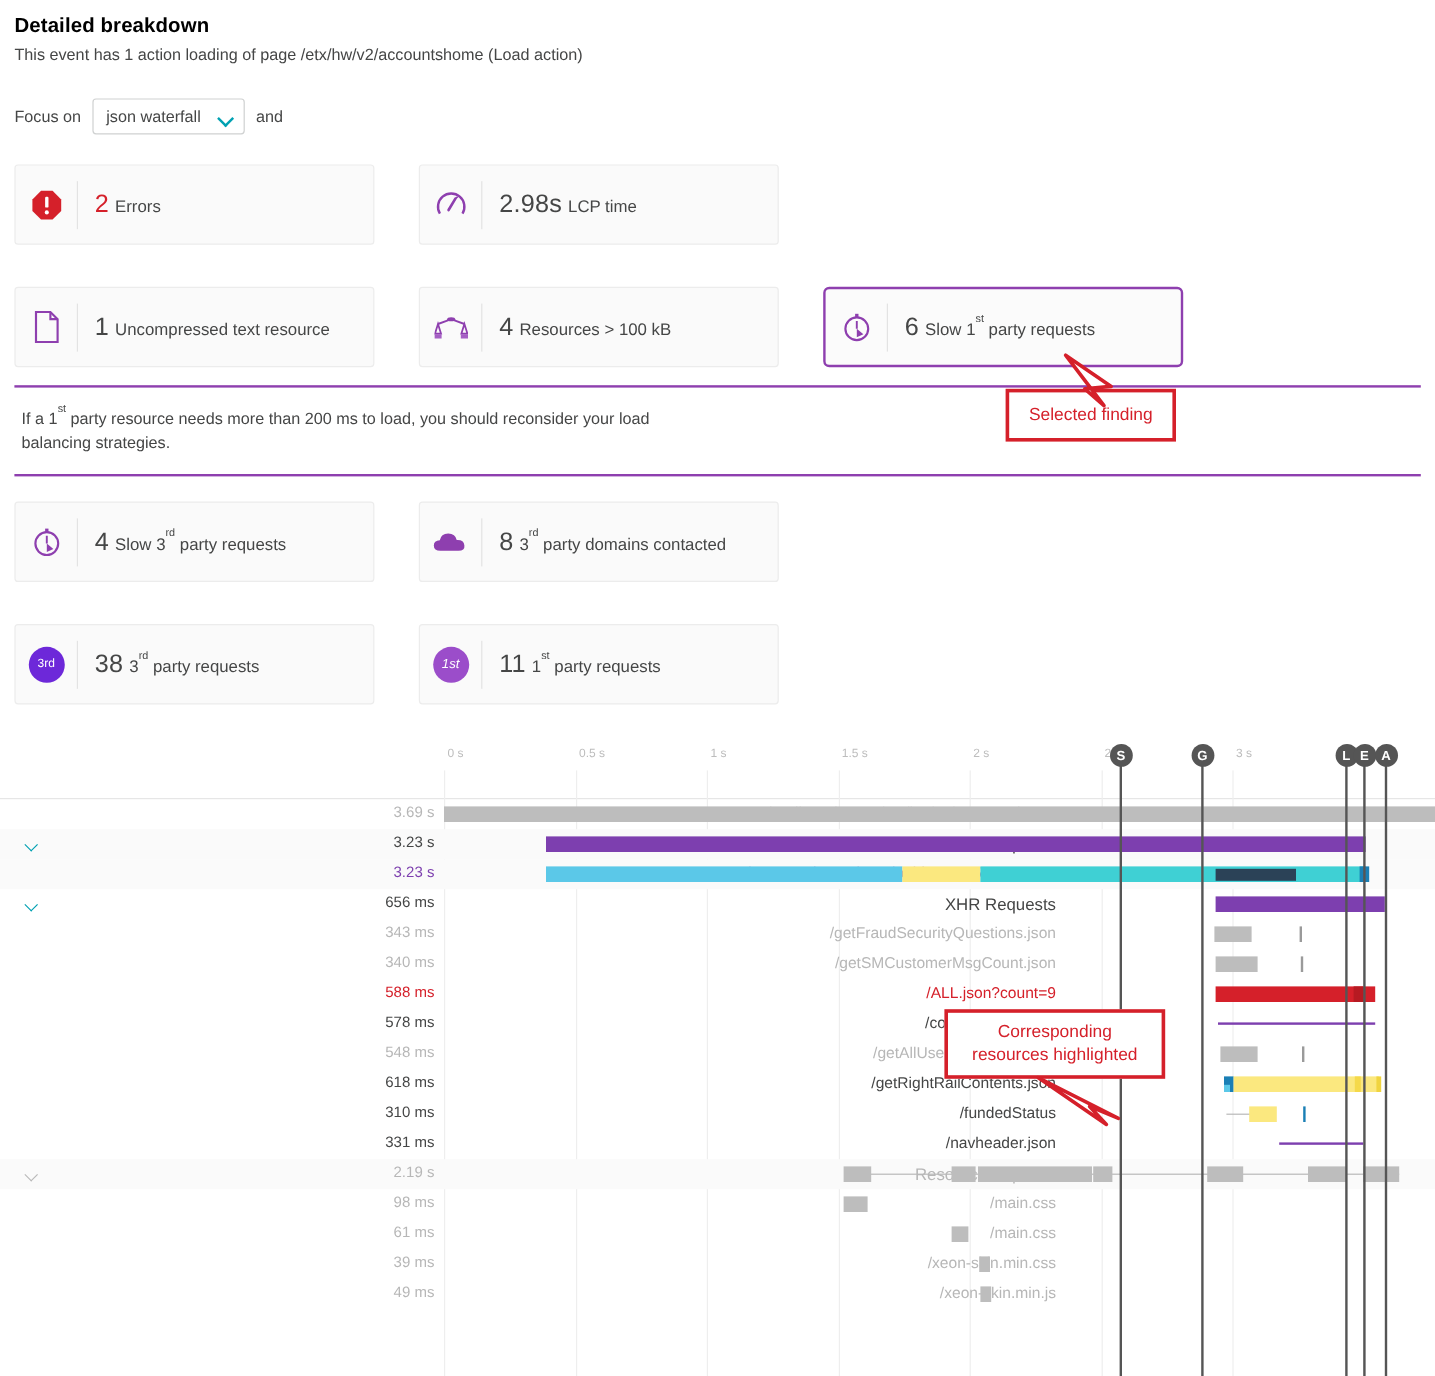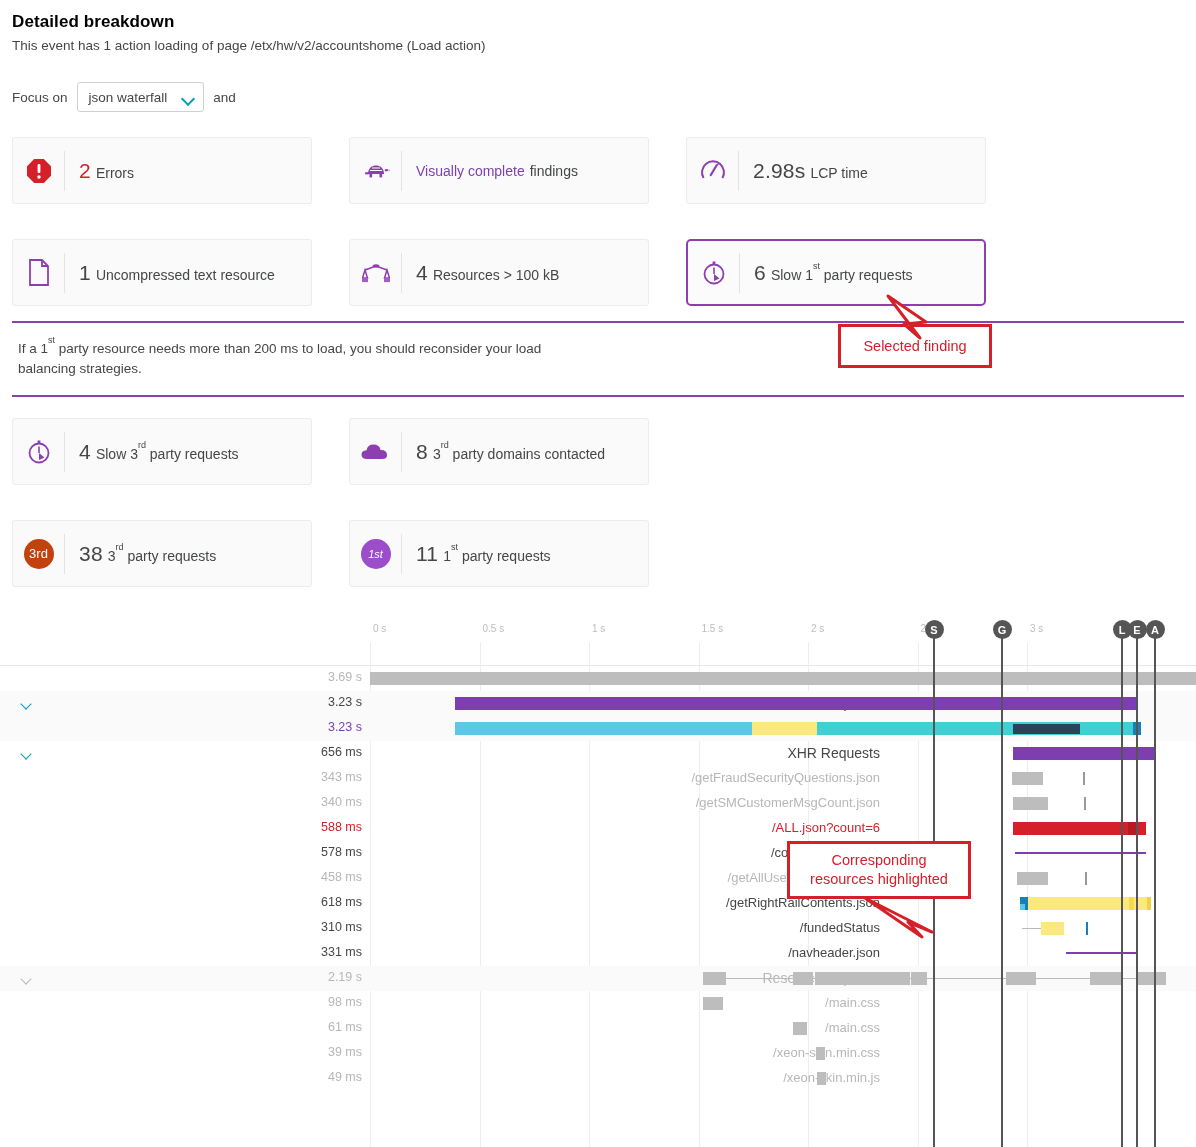--- a/index.html
+++ b/index.html
@@ -78,21 +78,21 @@
   }
   #explain p { margin:0; max-width:575px; }
 
   
   .callout {
     position:absolute; border:3px solid #d5202a; background:#fff;
     color:#d5202a; font-size:14.5px; text-align:center;
     display:flex; align-items:center; justify-content:center;
     line-height:19px; z-index:40;
   }
-  #callout-selected { left:838px; top:324px; width:154px; height:44px; }
+  #callout-selected { left:838px; top:324px; width:142px; height:44px; }
   #callout-resources { left:787px; top:841px; width:184px; height:58px; }
   .callout-arrow { position:absolute; z-index:41; }
 
   
   #waterfall {
     position:absolute; left:0; top:620px; width:1196px; height:527px;
     font-size:12.5px;
   }
   #wf-head {
     position:absolute; left:0; top:22px; width:1196px; height:24px;
@@ -172,38 +172,20 @@
           <circle cx="13" cy="19" r="1.7" fill="#fff"></circle>
         </svg>
       </div>
       <div class="card-sep"></div>
       <div class="card-text">
         <span class="big red">2</span>
         <span>Errors</span>
       </div>
     </div>
 
-    <div class="card">
-      <div class="card-icon">
-        <svg width="30" height="22" viewBox="0 0 30 22">
-          <path d="M7 14 C7 8 11 5.5 15 5.5 C19 5.5 23 8 23 14 Z" fill="#8e3faf"></path>
-          <path d="M23.5 9.5 C26 8.5 28.5 9 29 10.5 C28 11 26 11.2 24.3 11.5 Z" fill="#8e3faf"></path>
-          <circle cx="27.4" cy="10" r="0.8" fill="#fff"></circle>
-          <rect x="8.5" y="14" width="2.6" height="3.4" fill="#8e3faf"></rect>
-          <rect x="18.5" y="14" width="2.6" height="3.4" fill="#8e3faf"></rect>
-          <rect x="4.2" y="12.2" width="3.6" height="2.2" fill="#8e3faf"></rect>
-          <path d="M9 10.5 h12 M11 8 h8" stroke="#fff" stroke-width="1.1" fill="none"></path>
-        </svg>
-      </div>
-      <div class="card-sep"></div>
-      <div class="card-text">
-        <span class="label-purple">Visually complete</span>
-        <span>findings</span>
-      </div>
-    </div>
 
     <div class="card">
       <div class="card-icon">
         <svg width="26" height="26" viewBox="0 0 26 26">
           <path d="M3.6 20 A11 11 0 1 1 22.4 20" stroke="#8e3faf" stroke-width="2" fill="none"></path>
           <path d="M16.5 7.5 L10.8 17" stroke="#8e3faf" stroke-width="2.2" fill="none" stroke-linecap="round"></path>
           <path d="M16.5 7.5 l1.9 -1.4" stroke="#8e3faf" stroke-width="1.4" fill="none"></path>
         </svg>
       </div>
       <div class="card-sep"></div>
@@ -308,21 +290,21 @@
     </div>
 
   </div>
 </div>
 
 <div style="margin-top:35px;">
   <div class="card-row">
 
     <div class="card">
       <div class="card-icon">
-        <div style="width:30px;height:30px;border-radius:50%;background:#c2410c;color:#fff;font-size:13px;display:flex;align-items:center;justify-content:center;">3rd</div>
+        <div style="width:30px;height:30px;border-radius:50%;background:#6d28d9;color:#fff;font-size:10px;display:flex;align-items:center;justify-content:center;">3rd</div>
       </div>
       <div class="card-sep"></div>
       <div class="card-text">
         <span class="big">38</span>
         <span><span>3</span><sup>rd</sup> <span>party requests</span></span>
       </div>
     </div>
 
     <div class="card">
       <div class="card-icon">
@@ -402,33 +384,33 @@
         <div class="bar" style="left: 1012px; width: 31px; background: rgb(189, 189, 189);"></div>
         <div style="position: absolute; top: 6px; width: 1.6px; height: 13px; background: rgb(154, 154, 154); left: 1083px;"></div>
       </div>
       <div class="row" style="top: 171px;">
         <span class="name c-dim">/getSMCustomerMsgCount.json</span>
         <span class="dur c-dim">340 ms</span>
         <div class="bar" style="left: 1013px; width: 35px; background: rgb(189, 189, 189);"></div>
         <div style="position: absolute; top: 6px; width: 1.6px; height: 13px; background: rgb(154, 154, 154); left: 1084px;"></div>
       </div>
       <div class="row" style="top: 196px;">
-        <span class="name c-red">/ALL.json?count=6</span>
+        <span class="name c-red">/ALL.json?count=9</span>
         <span class="dur c-red">588 ms</span>
         <div class="bar" style="left: 1013px; width: 133px; background: rgb(213, 32, 42);"></div>
         <div class="bar" style="left: 1128px; width: 8px; background: rgb(183, 26, 34);"></div>
       </div>
       <div class="row" style="top: 221px;">
         <span class="name c-dark">/completeview.json</span>
         <span class="dur c-dark">578 ms</span>
         <div class="uline" style="left: 1015px; width: 131px;"></div>
       </div>
       <div class="row" style="top: 246px;">
         <span class="name c-dim">/getAllUserCustomizations</span>
-        <span class="dur c-dim">458 ms</span>
+        <span class="dur c-dim">548 ms</span>
         <div class="bar" style="left: 1017px; width: 31px; background: rgb(189, 189, 189);"></div>
         <div style="position: absolute; top: 6px; width: 1.6px; height: 13px; background: rgb(154, 154, 154); left: 1085px;"></div>
       </div>
       <div class="row" style="top: 271px;">
         <span class="name c-dark">/getRightRailContents.json</span>
         <span class="dur c-dark">618 ms</span>
         <div class="bar" style="left: 1020px; width: 8px; background: rgb(26, 127, 181);"></div>
         <div class="bar" style="left: 1020px; width: 5px; background: rgb(91, 200, 232); top: 12.5px; height: 6.5px;"></div>
         <div class="bar" style="left: 1028px; width: 121px; background: rgb(251, 232, 127);"></div>
         <div class="bar" style="left: 1129px; width: 5px; background: rgb(245, 217, 74);"></div>

